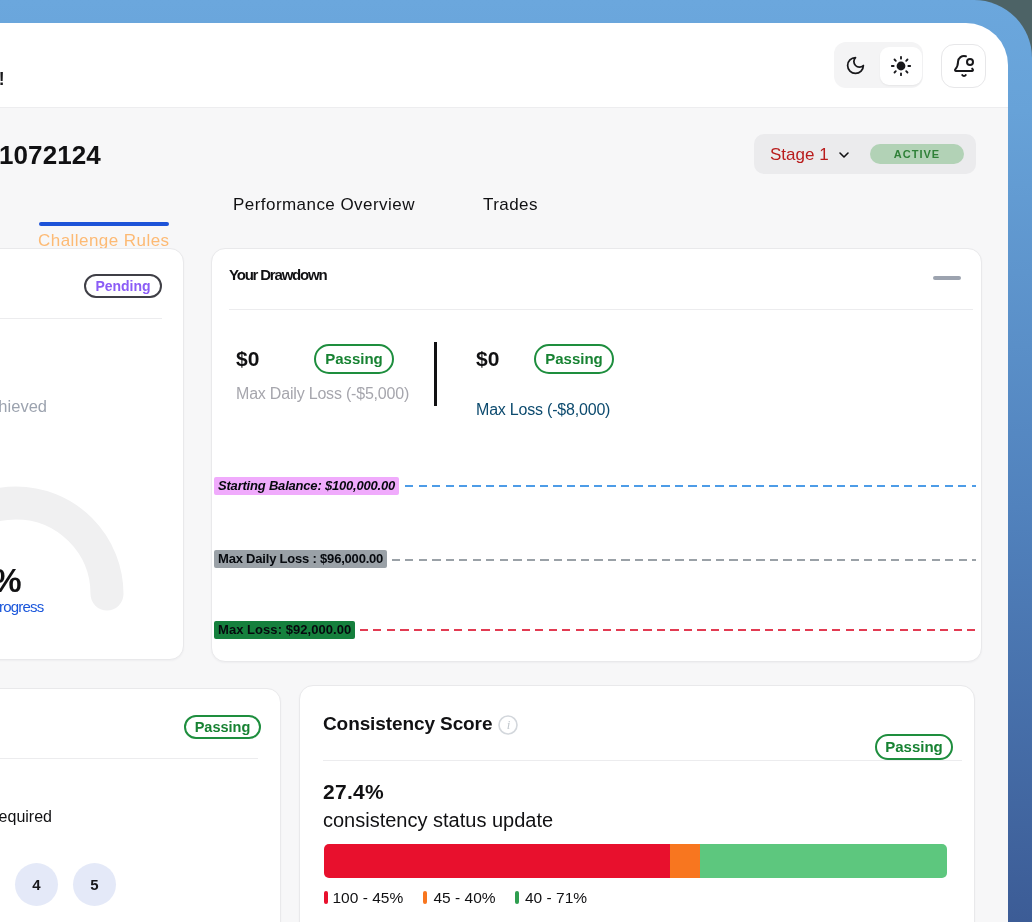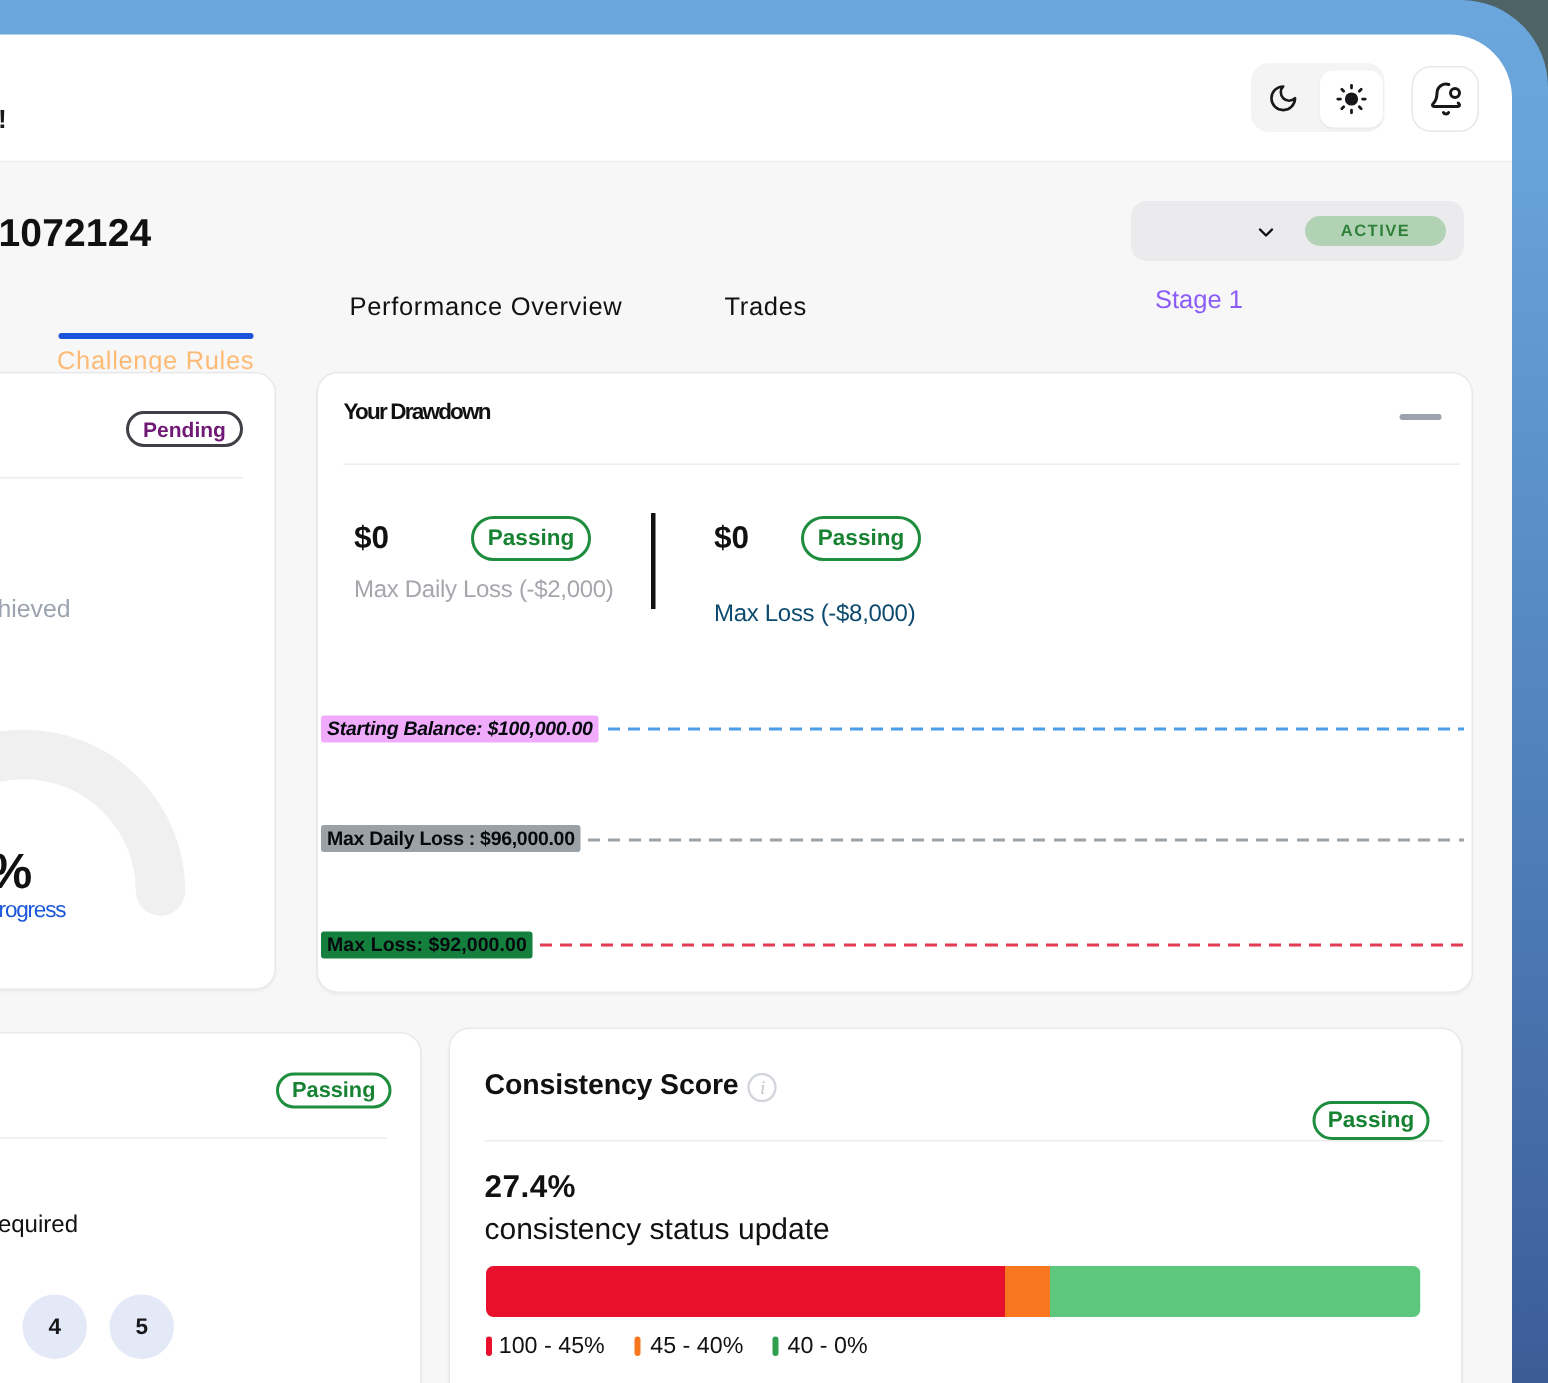--- a/index.html
+++ b/index.html
@@ -13,21 +13,21 @@
     border-top-right-radius:42px; border-bottom:1px solid #ededef; }
   .welcome { position:absolute; left:4.5px; top:69px; transform:translateX(-100%); font-size:17.5px; font-weight:700; color:#18181b; white-space:nowrap; }
   .toggle { position:absolute; left:834px; top:42px; width:89px; height:46px; background:#f4f4f5; border-radius:12px; }
   .moonbtn { position:absolute; left:4px; top:4px; width:34px; height:38px; display:flex; align-items:center; justify-content:center; }
   .sunbtn { position:absolute; left:46px; top:5px; width:42px; height:38px; background:#fff; border-radius:9px;
     box-shadow:0 1px 2px rgba(0,0,0,.06); display:flex; align-items:center; justify-content:center; }
   .bellbtn { position:absolute; left:941px; top:44px; width:45px; height:44px; background:#fff; border:1px solid #e7e7e9;
     border-radius:13px; display:flex; align-items:center; justify-content:center; }
   .acct { position:absolute; left:-1px; top:142px; font-size:26px; font-weight:700; color:#111113; letter-spacing:.1px; line-height:26px; }
   .stagebox { position:absolute; left:754px; top:134px; width:222px; height:40px; background:#ebebed; border-radius:10px; }
-  .stagetxt { position:absolute; left:16px; top:11px; font-size:17px; color:#8b5cf6;margin-top:45px; }
+  .stagetxt { position:absolute; left:16px; top:11px; font-size:17px; color:#b91c1c; }
   .stagechev { position:absolute; left:82px; top:13px; }
   .activepill { position:absolute; left:116px; top:10px; width:94px; height:20px; border-radius:999px; background:#b2d2b6;
     color:#2f8138; font-size:11px; font-weight:700; letter-spacing:1px; text-align:center; line-height:20px; }
   .tab { position:absolute; top:195px; font-size:17px; letter-spacing:.45px; color:#111113; white-space:nowrap; }
   .tabactive { color:#fdba74;margin-top:36px; }
   .tabline { position:absolute; left:39px; top:222px; width:130px; height:3.5px; background:#1d53d8; border-radius:2px; }
   .card { position:absolute; background:#fff; border:1px solid #e9e9eb; border-radius:14px; box-shadow:0 1px 2px rgba(16,24,40,.04); }
   .pillo { border:2px solid #1e8e3e; color:#178232; border-radius:999px; font-weight:700; text-align:center;
     background:#fff; white-space:nowrap; position:absolute; }
   .divh { position:absolute; height:1px; background:#ececee; }
@@ -83,39 +83,39 @@
     </svg>
     <div class="activepill">ACTIVE</div>
   </div>
 
   <span class="tab tabactive" style="left:38px;">Challenge Rules</span>
   <span class="tab" style="left:233px;">Performance Overview</span>
   <span class="tab" style="left:483px;">Trades</span>
   <div class="tabline"></div>
 
   <div class="card" id="leftcard" style="left:-236px; top:248px; width:420px; height:412px;">
-    <div class="pillo" style="left:319px; top:25px; width:78px; height:24px; border-color:#3f3f46; color:#701a75; font-size:14px; line-height:20px;text-align:center;">Pending</div>
+    <div class="pillo" style="left:319px; top:25px; width:78px; height:24px; border-color:#3f3f46; color:#8b5cf6; font-size:14px; line-height:20px;text-align:center;">Pending</div>
     <div class="divh" style="left:24px; top:69px; width:373px;"></div>
     <span class="abs" style="left:282px; top:148px; transform:translateX(-100%); font-size:16.5px; color:#9ca3af; white-space:nowrap;">No objectives achieved</span>
     <svg class="abs" style="left:0; top:0;" width="420" height="412" viewBox="0 0 420 412" fill="none">
       <path d="M 160 345 A 91 91 0 0 1 342 345" stroke="#f0f0f1" stroke-width="33" stroke-linecap="round"></path>
     </svg>
     <span class="abs" style="left:256px; top:313px; transform:translateX(-100%); font-size:33px; letter-spacing:-.5px; font-weight:700; color:#111113; white-space:nowrap;">0%</span>
     <span class="abs" style="left:278.5px; top:348.5px; transform:translateX(-100%); font-size:15px; letter-spacing:-.8px; color:#1a56db; white-space:nowrap;">Challenge progress</span>
   </div>
 
   <div class="card" id="ddcard" style="left:211px; top:248px; width:771px; height:414px;">
     <span class="abs" style="left:17px; top:17px; font-size:15px; font-weight:700; color:#111113; letter-spacing:-1.2px;">Your Drawdown</span>
     <div class="abs" style="left:721px; top:27px; width:28px; height:4px; border-radius:2px; background:#9ca3af;"></div>
     <div class="divh" style="left:17px; top:60px; width:744px;"></div>
 
     <span class="abs" style="left:24px; top:98px; font-size:21px; font-weight:700; color:#111113;">$0</span>
     <div class="pillo" style="left:102px; top:95px; width:80px; height:30px; font-size:15px; line-height:26px;">Passing</div>
     <div class="abs" style="left:222px; top:93px; width:2.5px; height:64px; background:#111113;"></div>
-    <span class="abs" style="left:24px; top:136px; font-size:16px; letter-spacing:-.2px; color:#a6a6ad; white-space:nowrap;">Max Daily Loss (-$2,000)</span>
+    <span class="abs" style="left:24px; top:136px; font-size:16px; letter-spacing:-.2px; color:#a6a6ad; white-space:nowrap;">Max Daily Loss (-$5,000)</span>
 
     <span class="abs" style="left:264px; top:98px; font-size:21px; font-weight:700; color:#111113;">$0</span>
     <div class="pillo" style="left:322px; top:95px; width:80px; height:30px; font-size:15px; line-height:26px;">Passing</div>
     <span class="abs" style="left:264px; top:152px; font-size:16px; letter-spacing:-.2px; color:#0c4a6e; white-space:nowrap;">Max Loss (-$8,000)</span>
 
     <div class="ddlabel" style="left:2px; top:227.5px; background:#f0abfc;font-style:italic;">Starting Balance: $100,000.00</div>
     <div class="dddash" style="left:193px; top:235.5px; width:571px; background-image:repeating-linear-gradient(90deg,#4d9ce7 0 8px,transparent 8px 13.5px);"></div>
 
     <div class="ddlabel" style="left:2px; top:301px; background:#9aa1a7;">Max Daily Loss : $96,000.00</div>
     <div class="dddash" style="left:180px; top:309.5px; width:584px; background-image:repeating-linear-gradient(90deg,#9aa1a7 0 8px,transparent 8px 13.5px);"></div>
@@ -150,14 +150,14 @@
       <div style="width:346px; background:#e8102d;"></div>
       <div style="width:30px; background:#f8761f;"></div>
       <div style="flex:1; background:#5dc77e;"></div>
     </div>
 
     <div class="ltick" style="left:23.6px; top:205px; background:#e8102d;"></div>
     <span class="abs ltxt" style="left:32.5px; top:203px;">100 - 45%</span>
     <div class="ltick" style="left:123.3px; top:205px; background:#f8761f;"></div>
     <span class="abs ltxt" style="left:133.5px; top:203px;">45 - 40%</span>
     <div class="ltick" style="left:215px; top:205px; background:#2e9e4f;"></div>
-    <span class="abs ltxt" style="left:225px; top:203px;">40 - 0%</span>
+    <span class="abs ltxt" style="left:225px; top:203px;">40 - 71%</span>
   </div>
 
 </body></html>

